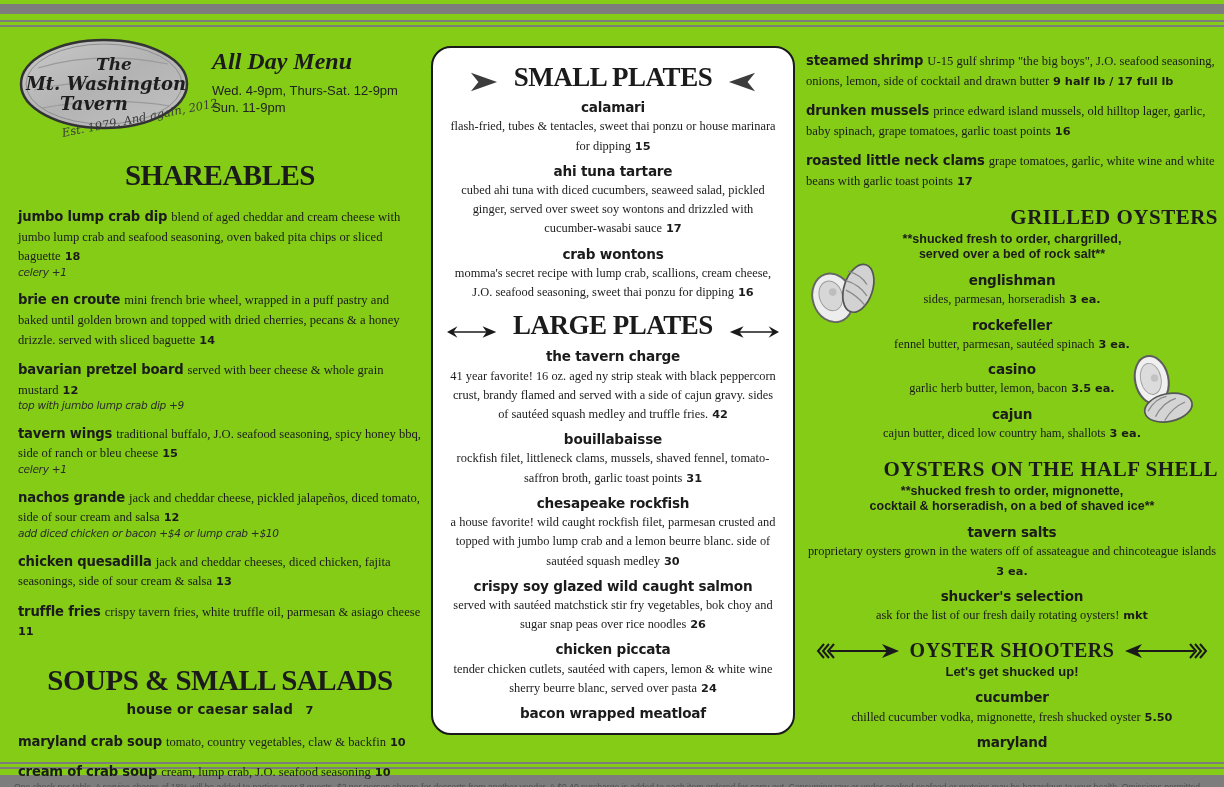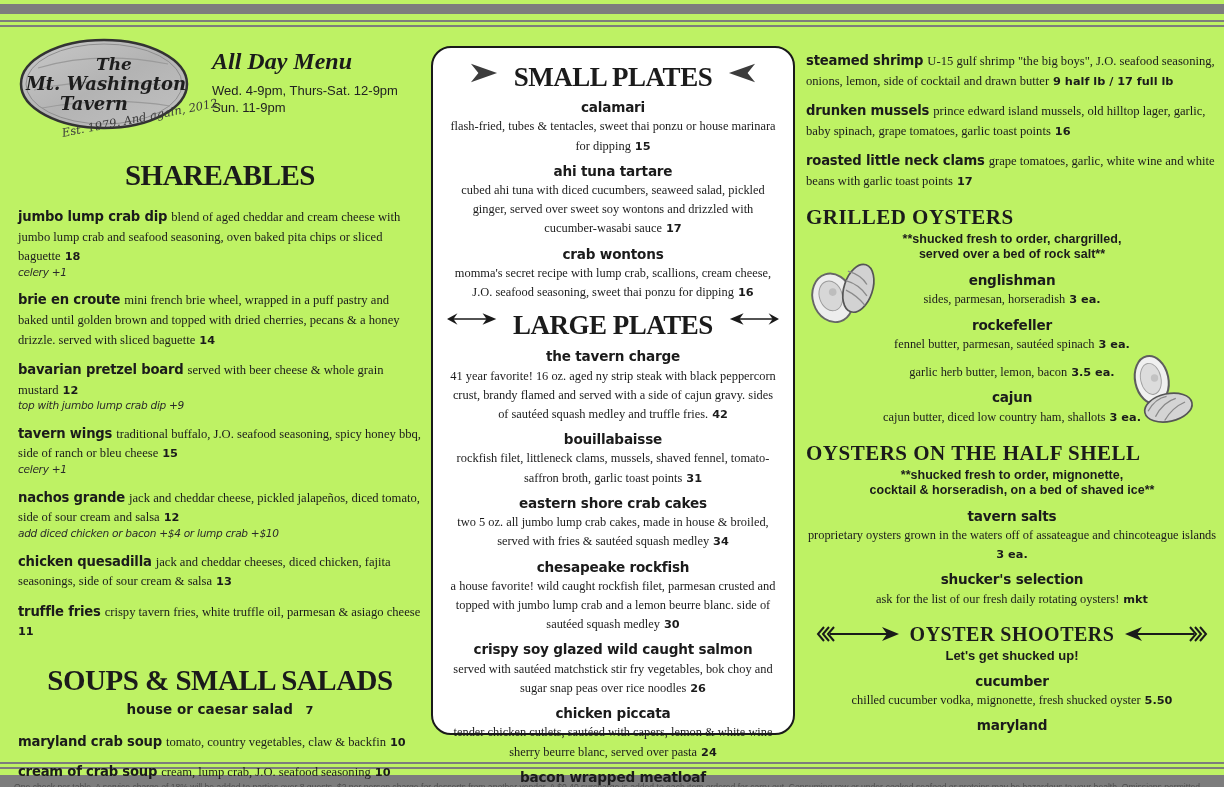--- a/index.html
+++ b/index.html
@@ -1,18 +1,18 @@
 <!DOCTYPE html>
 <html><head>
 <meta charset="utf-8">
 <style>
   * { margin:0; padding:0; box-sizing:border-box; }
   html,body { width:1224px; height:787px; background:#fff; overflow:hidden;
               font-family:"Liberation Serif", serif; color:#1b1b1b; }
-  .page { position:relative; width:1224px; height:787px; background:#bef264; }
+  .page { position:relative; width:1224px; height:787px; background:#84cc16; }
 
   
   .bar { position:absolute; left:0; width:1224px; background:#7d7d7d; }
   .bar.thick-top    { top:4px;   height:10px; }
   .bar.thin-top-1   { top:20px;  height:2px;  }
   .bar.thin-top-2   { top:25px;  height:2px;  }
   .bar.thin-bot-1   { top:762px; height:2px;  }
   .bar.thin-bot-2   { top:767px; height:2px;  }
   .bar.thick-bot    { top:775px; height:12px; }
 
@@ -46,31 +46,31 @@
   .mi { margin-bottom:11px; line-height:1.22; }
   .nm { font-family:"DejaVu Sans", sans-serif; font-weight:700; font-size:13.2px; letter-spacing:-0.2px; }
   .ds { font-size:12.6px; }
   .pr { font-family:"DejaVu Sans", sans-serif; font-weight:700; font-size:11.3px; }
   .nt { font-family:"DejaVu Sans", sans-serif; font-style:italic; font-size:10.6px;
         color:#2a2a2a; margin-top:1px; letter-spacing:-0.3px; }
   .nt:empty { display:none; }
   .col-left .items { margin-top:14px; }
 
   
-  .mid-title-row { display:flex; align-items:flex-start; justify-content:center; gap:16px; margin:4px 0 6px; }
+  .mid-title-row { display:flex; align-items:flex-end; justify-content:center; gap:16px; margin:4px 0 6px; }
   .mid-title { font-family:"Liberation Serif", serif; font-weight:700; font-size:27px; letter-spacing:-0.5px; white-space:nowrap; }
   .cmi { text-align:center; margin-bottom:9px; line-height:1.2; }
   .cmi .nm { font-size:13.6px; }
   .cmi .ds { font-size:12.4px; }
   .lg-row { margin:10px 0 7px; }
 
   
   .col-right .big-head { font-size:27px; margin-bottom:10px; }
   .oyster-head { font-family:"Liberation Serif", serif; font-weight:700; font-size:21px;
-                 letter-spacing:0.5px; text-align:left; }
+                 letter-spacing:0.5px; text-align:right; }
   .oyster-note { font-family:"Liberation Sans", sans-serif; font-weight:700; font-size:12.5px;
                  text-align:center; line-height:1.2; margin:2px 0 10px; }
   .sec { margin-top:16px; }
   .shoot-row { display:flex; align-items:center; justify-content:center; gap:10px; }
   .shoot-title { font-family:"Liberation Serif", serif; font-weight:700; font-size:20px;
                  letter-spacing:0.5px; white-space:nowrap; }
   .shoot-sub { font-family:"Liberation Sans", sans-serif; font-weight:700; font-size:13px;
                text-align:center; margin:2px 0 10px; }
   .oyster-img { position:absolute; }
 
@@ -237,25 +237,20 @@
       <div class="nm">the tavern charge</div>
       <span class="ds">41 year favorite! 16 oz. aged ny strip steak with black peppercorn crust, brandy flamed and served with a side of cajun gravy. sides of sautéed squash medley and truffle fries.</span>
       <span class="pr">42</span>
     </div>
     <div class="cmi">
       <div class="nm">bouillabaisse</div>
       <span class="ds">rockfish filet, littleneck clams, mussels, shaved fennel, tomato-saffron broth, garlic toast points</span>
       <span class="pr">31</span>
     </div>
     <div class="cmi">
-      <div class="nm">eastern shore crab cakes</div>
-      <span class="ds">two 5 oz. all jumbo lump crab cakes, made in house &amp; broiled, served with fries &amp; sautéed squash medley</span>
-      <span class="pr">34</span>
-    </div>
-    <div class="cmi">
       <div class="nm">chesapeake rockfish</div>
       <span class="ds">a house favorite! wild caught rockfish filet, parmesan crusted and topped with jumbo lump crab and a lemon beurre blanc. side of sautéed squash medley</span>
       <span class="pr">30</span>
     </div>
     <div class="cmi">
       <div class="nm">crispy soy glazed wild caught salmon</div>
       <span class="ds">served with sautéed matchstick stir fry vegetables, bok choy and sugar snap peas over rice noodles</span>
       <span class="pr">26</span>
     </div>
     <div class="cmi">
@@ -313,20 +308,21 @@
         <div class="nm">englishman</div>
         <span class="ds">sides, parmesan, horseradish</span>
         <span class="pr">3 ea.</span>
       </div>
       <div class="cmi">
         <div class="nm">rockefeller</div>
         <span class="ds">fennel butter, parmesan, sautéed spinach</span>
         <span class="pr">3 ea.</span>
       </div>
       <div class="cmi">
+        <div class="nm">casino</div>
         <span class="ds">garlic herb butter, lemon, bacon</span>
         <span class="pr">3.5 ea.</span>
       </div>
       <div class="cmi">
         <div class="nm">cajun</div>
         <span class="ds">cajun butter, diced low country ham, shallots</span>
         <span class="pr">3 ea.</span>
       </div>
     </div>
 

